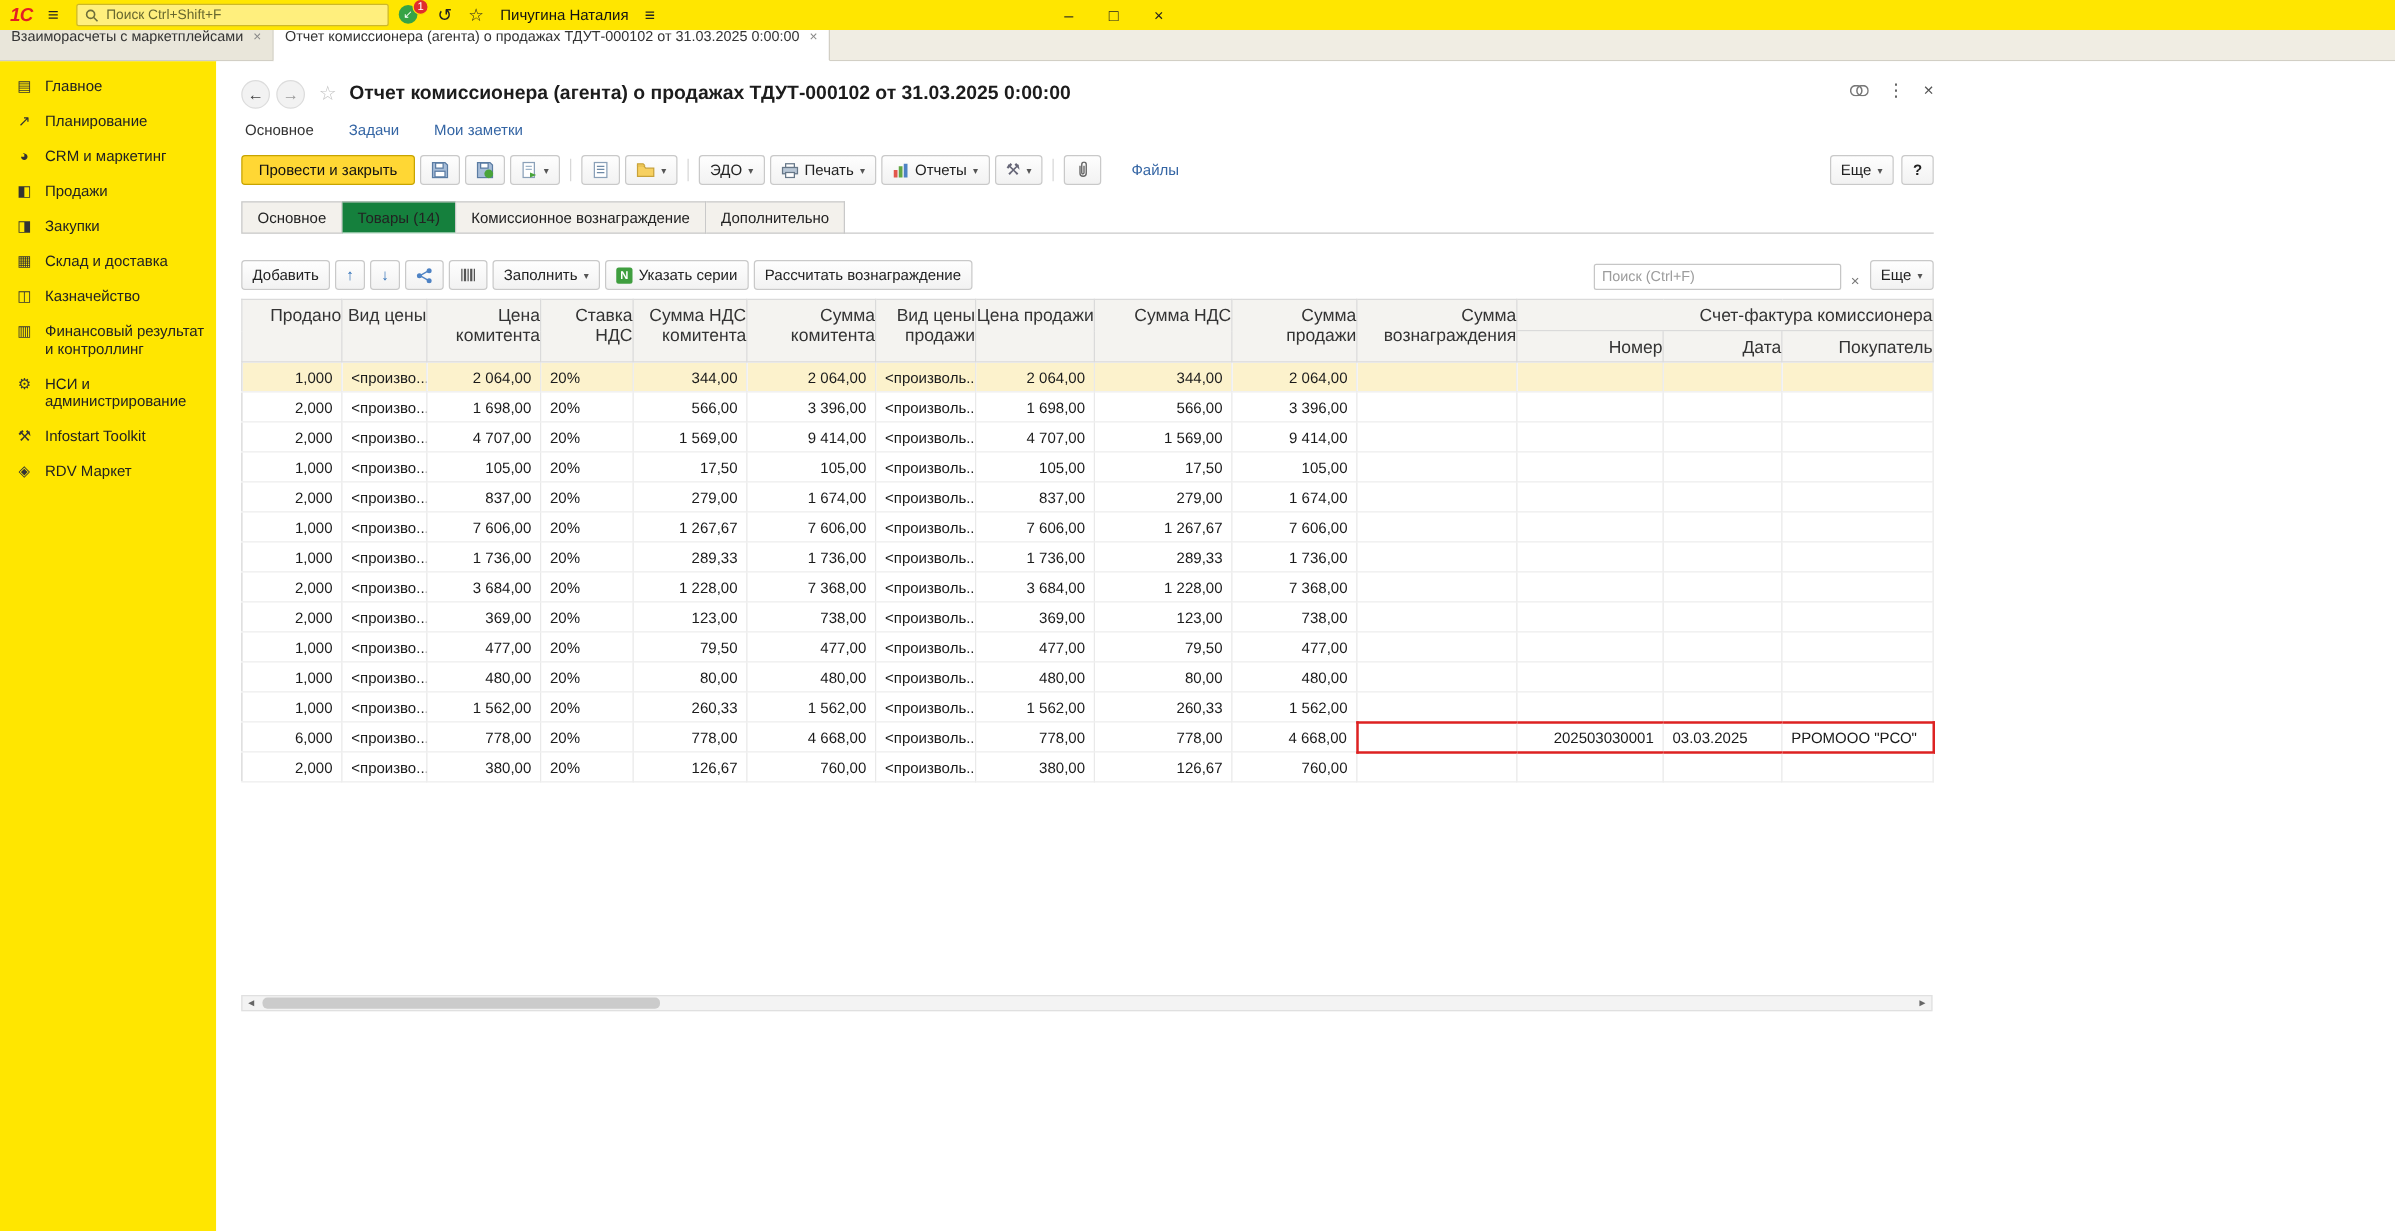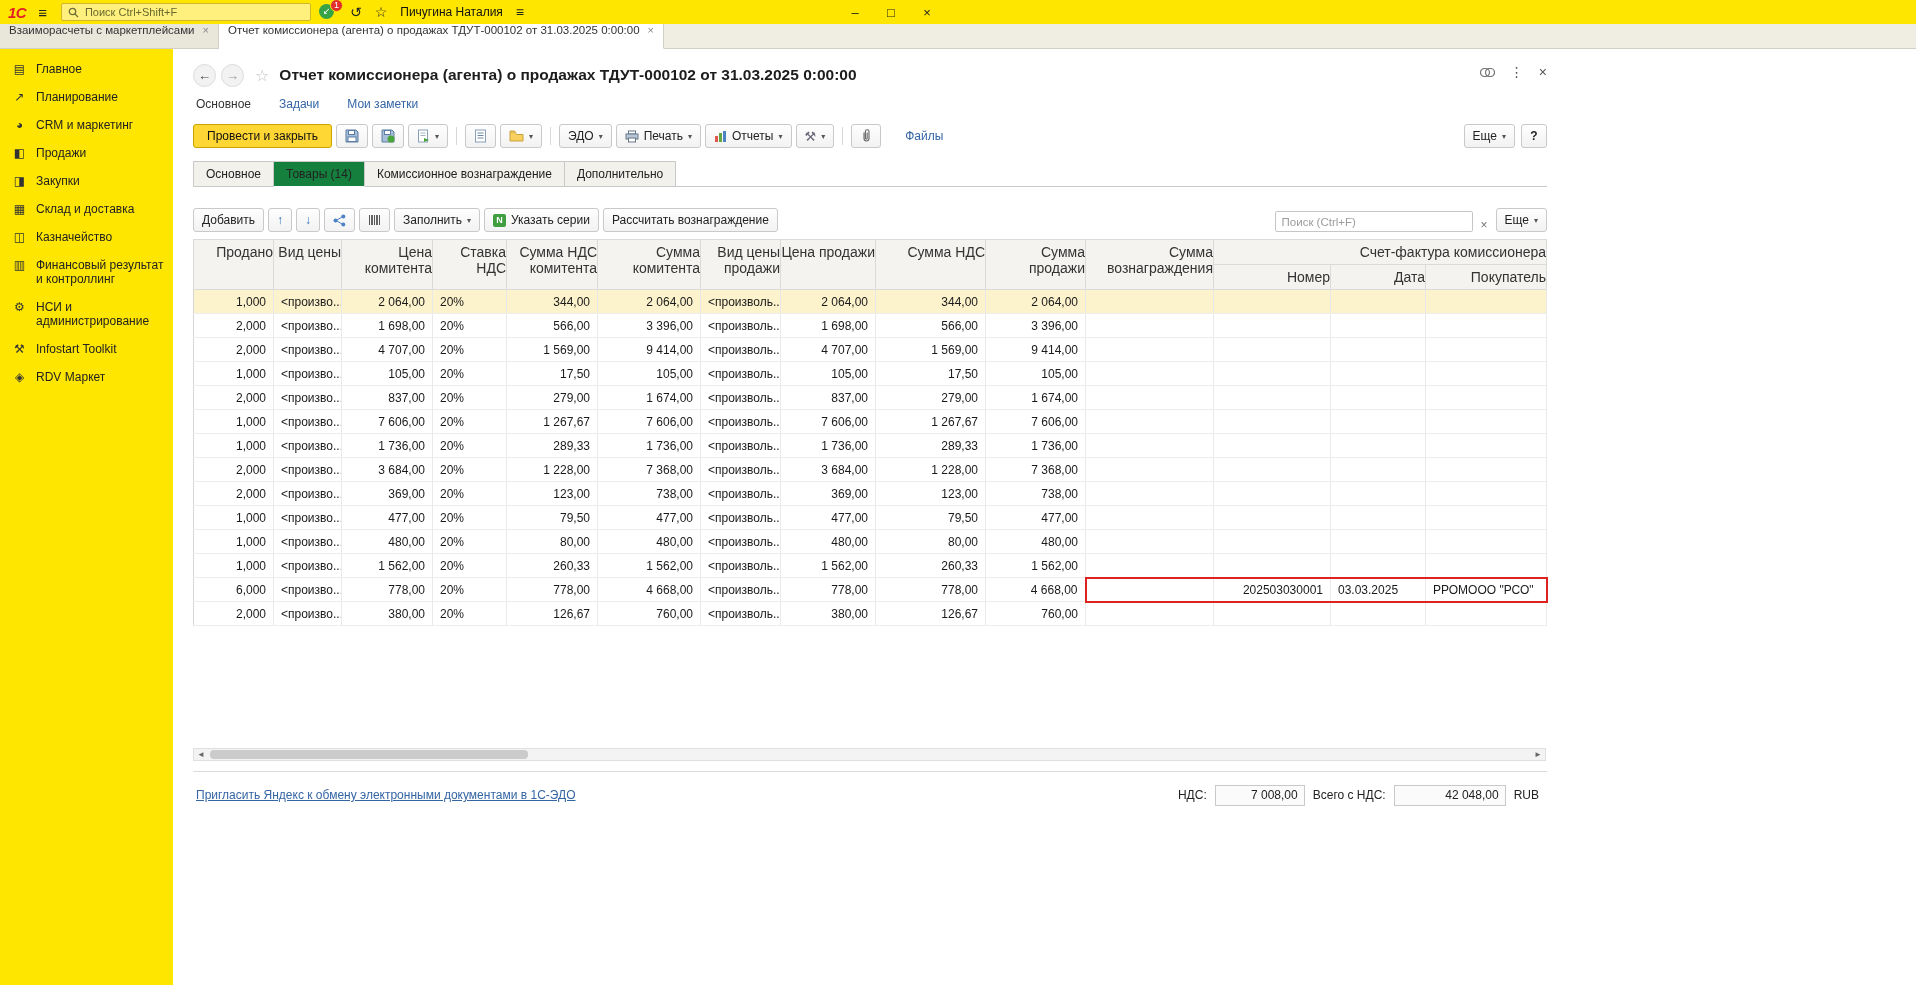--- a/index.html
+++ b/index.html
@@ -628,26 +628,16 @@
       <div class="grid-space"></div>
 
       <div class="hscroll">
         <div class="hs-arrow">◄</div>
         <div class="hs-track">
           <div class="hs-thumb"></div>
         </div>
         <div class="hs-arrow">►</div>
       </div>
 
-      <div class="doc-footer">
-        <div class="footer-link">Пригласить Яндекс к обмену электронными документами в 1С-ЭДО</div>
-        <div class="footer-right">
-          <span>НДС:</span>
-          <div class="num-field vat">7 008,00</div>
-          <span>Всего с НДС:</span>
-          <div class="num-field total">42 048,00</div>
-          <span>RUB</span>
-        </div>
-      </div>
 
     </div>
   </main>
 </div>
 
 </body></html>

